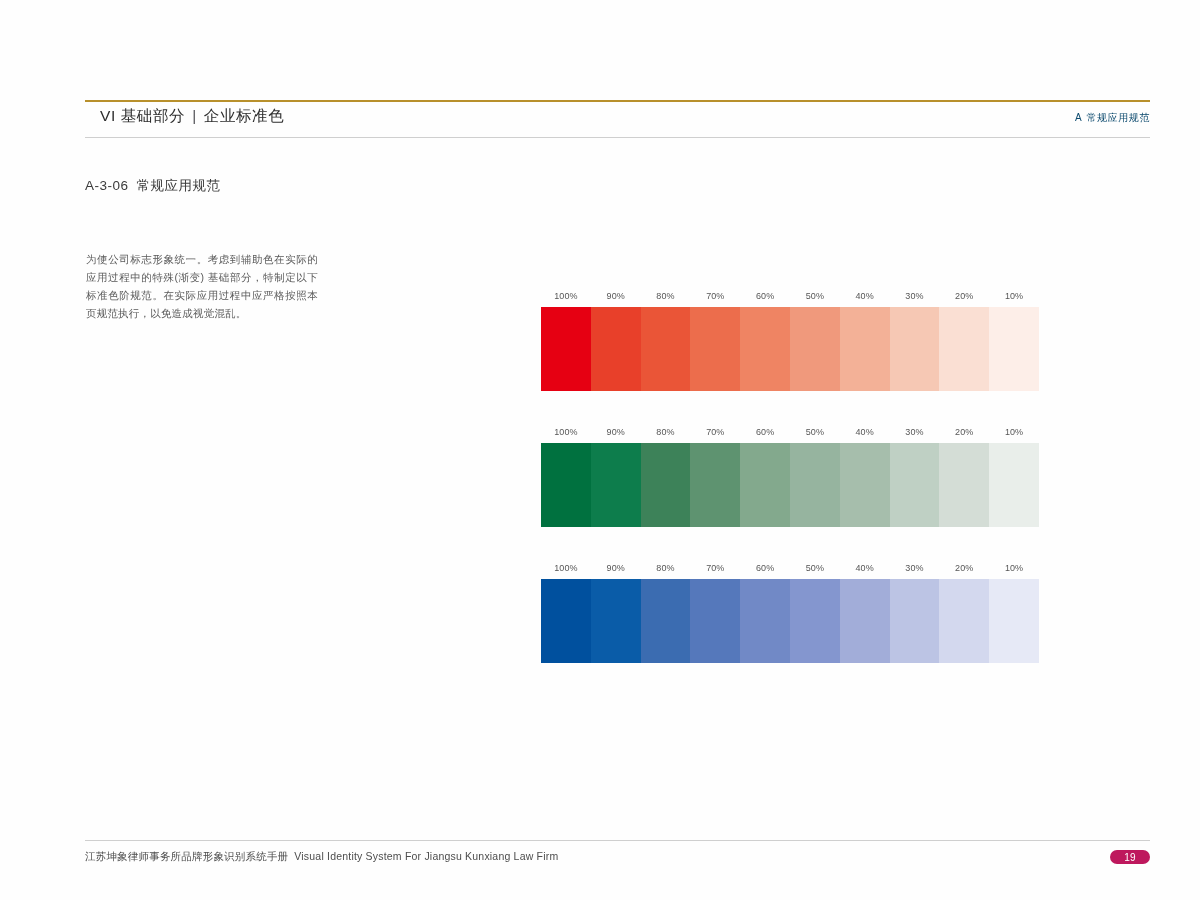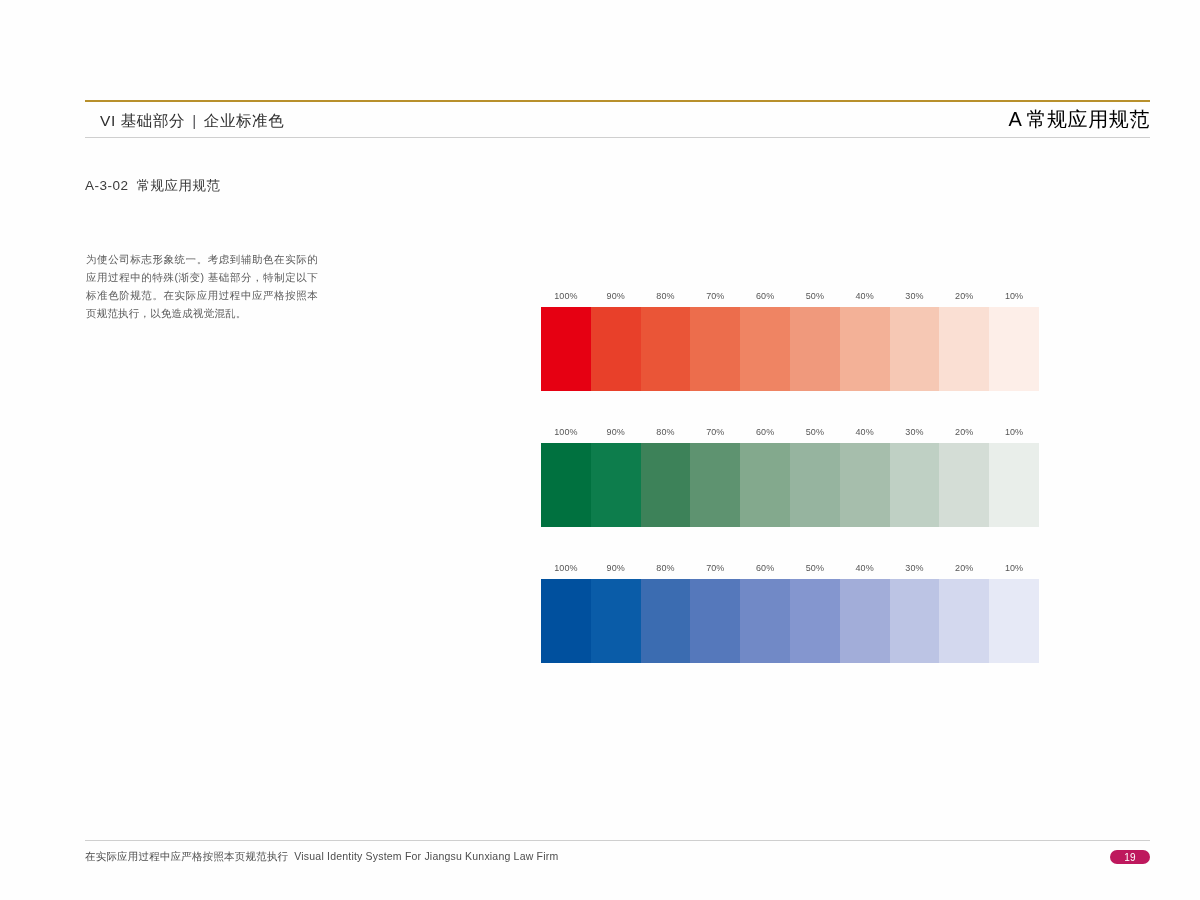--- a/index.html
+++ b/index.html
@@ -49,22 +49,22 @@
     letter-spacing: 0.6px;
     white-space: nowrap;
     margin-left: 15px;
   }
   .header-left .sep {
     display: inline-block;
     padding: 0 7px;
     color: #55555a;
   }
   .header-right {
-    font-size: 20px;
-    color: #000000;
+    font-size: 10px;
+    color: #0c4a6e;
     letter-spacing: 0.6px;
     white-space: nowrap;
   }
   .header-right .mark {
     margin-right: 4px;
   }
   .header-rule-bottom {
     height: 1px;
     background: #cfcfcf;
     width: 100%;
@@ -184,21 +184,21 @@
         <span>VI 基础部分</span><span class="sep">|</span><span>企业标准色</span>
       </div>
       <div class="header-right">
         <span class="mark">A</span><span>常规应用规范</span>
       </div>
     </div>
     <div class="header-rule-bottom"></div>
   </div>
 
   <div class="section-title">
-    <span class="code">A-3-02</span><span>常规应用规范</span>
+    <span class="code">A-3-06</span><span>常规应用规范</span>
   </div>
 
   <div class="description">为使公司标志形象统一。考虑到辅助色在实际的应用过程中的特殊(渐变) 基础部分，特制定以下标准色阶规范。在实际应用过程中应严格按照本页规范执行，以免造成视觉混乱。</div>
 
   <div class="swatches">
 
     <div class="swatch-group">
       <div class="swatch-labels">
         <div class="swatch-label">100%</div>
         <div class="swatch-label">90%</div>
@@ -278,19 +278,19 @@
         <div class="swatch-cell" style="background-color: rgb(230, 233, 246);"></div>
       </div>
     </div>
 
   </div>
 
   <div class="footer">
     <div class="footer-rule"></div>
     <div class="footer-row">
       <div class="footer-text">
-        <span>在实际应用过程中应严格按照本页规范执行</span><span class="en">Visual Identity System For Jiangsu Kunxiang Law Firm</span>
+        <span>江苏坤象律师事务所品牌形象识别系统手册</span><span class="en">Visual Identity System For Jiangsu Kunxiang Law Firm</span>
       </div>
       <div class="page-badge">19</div>
     </div>
   </div>
 
 </div>
 
 </body></html>

